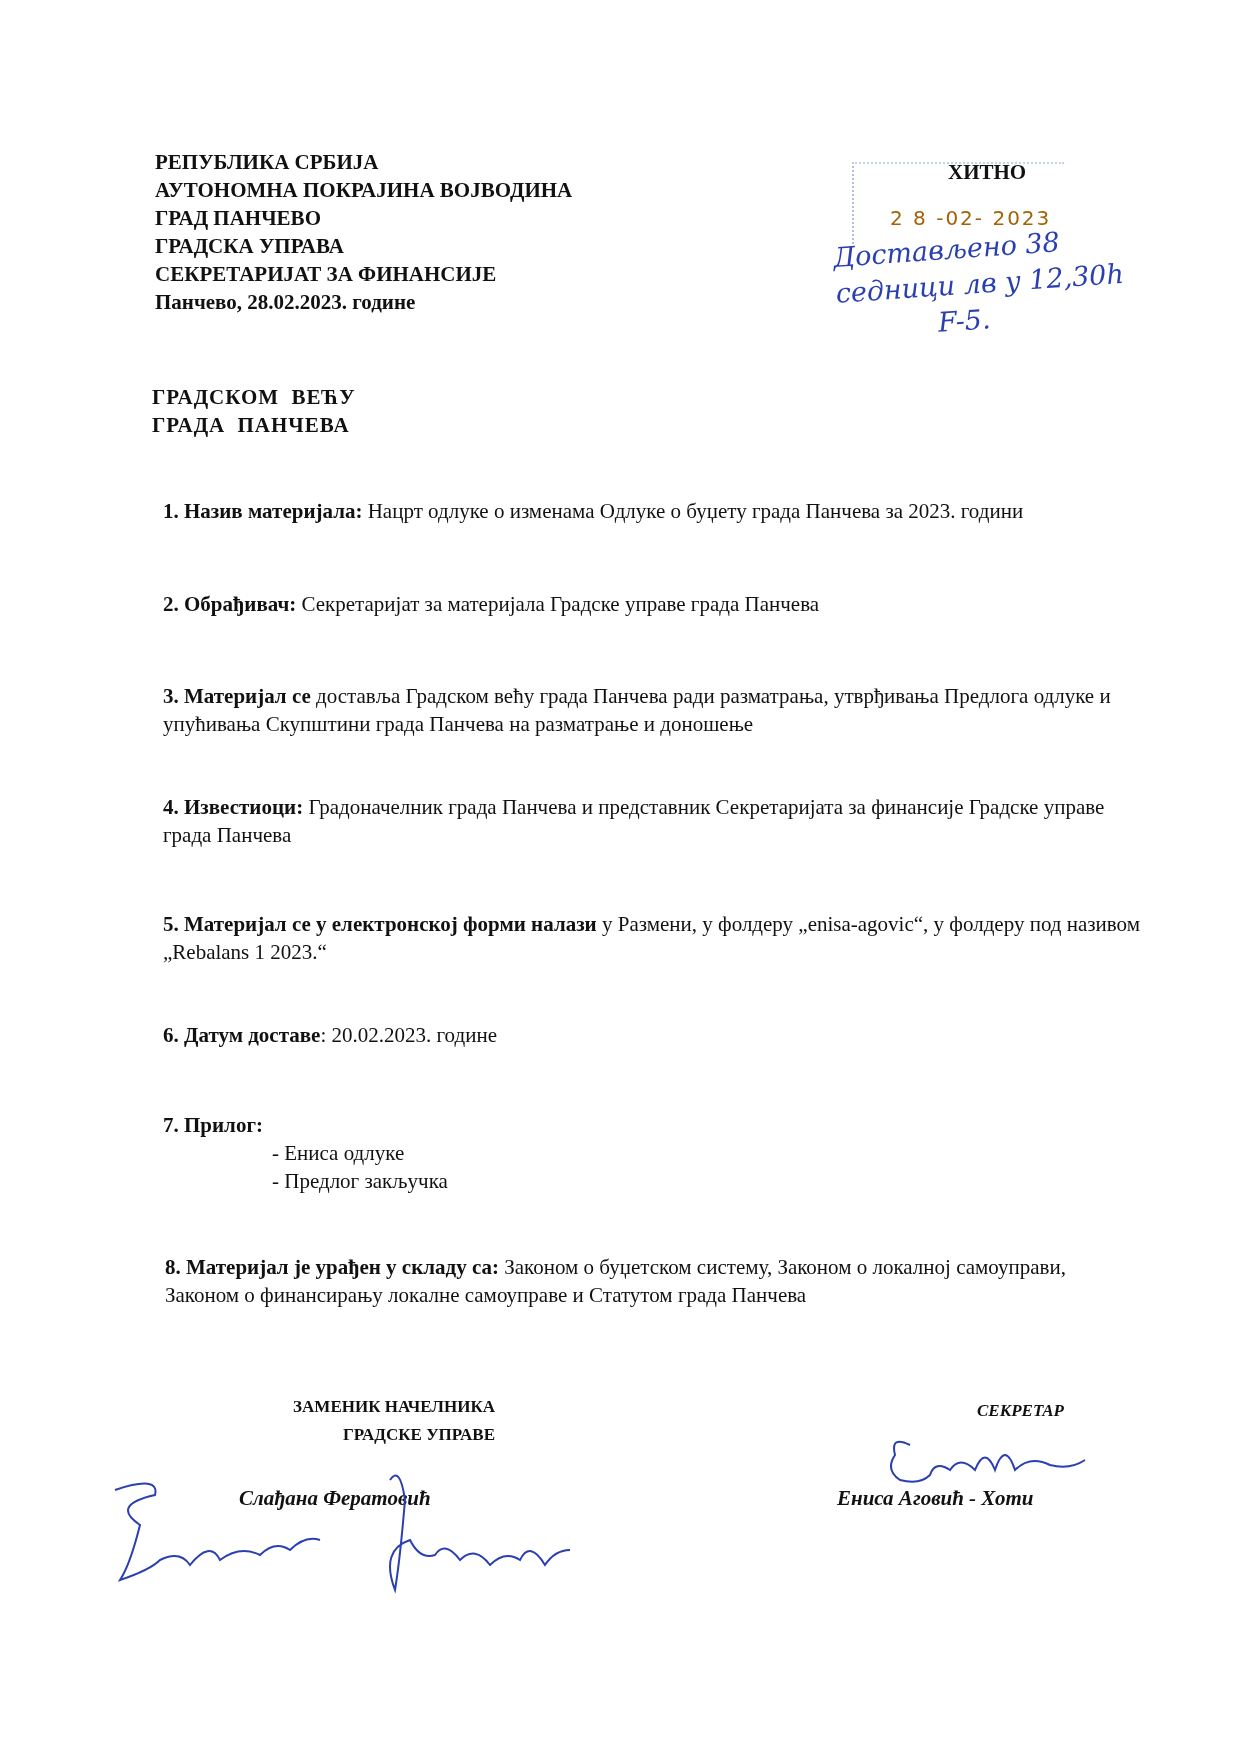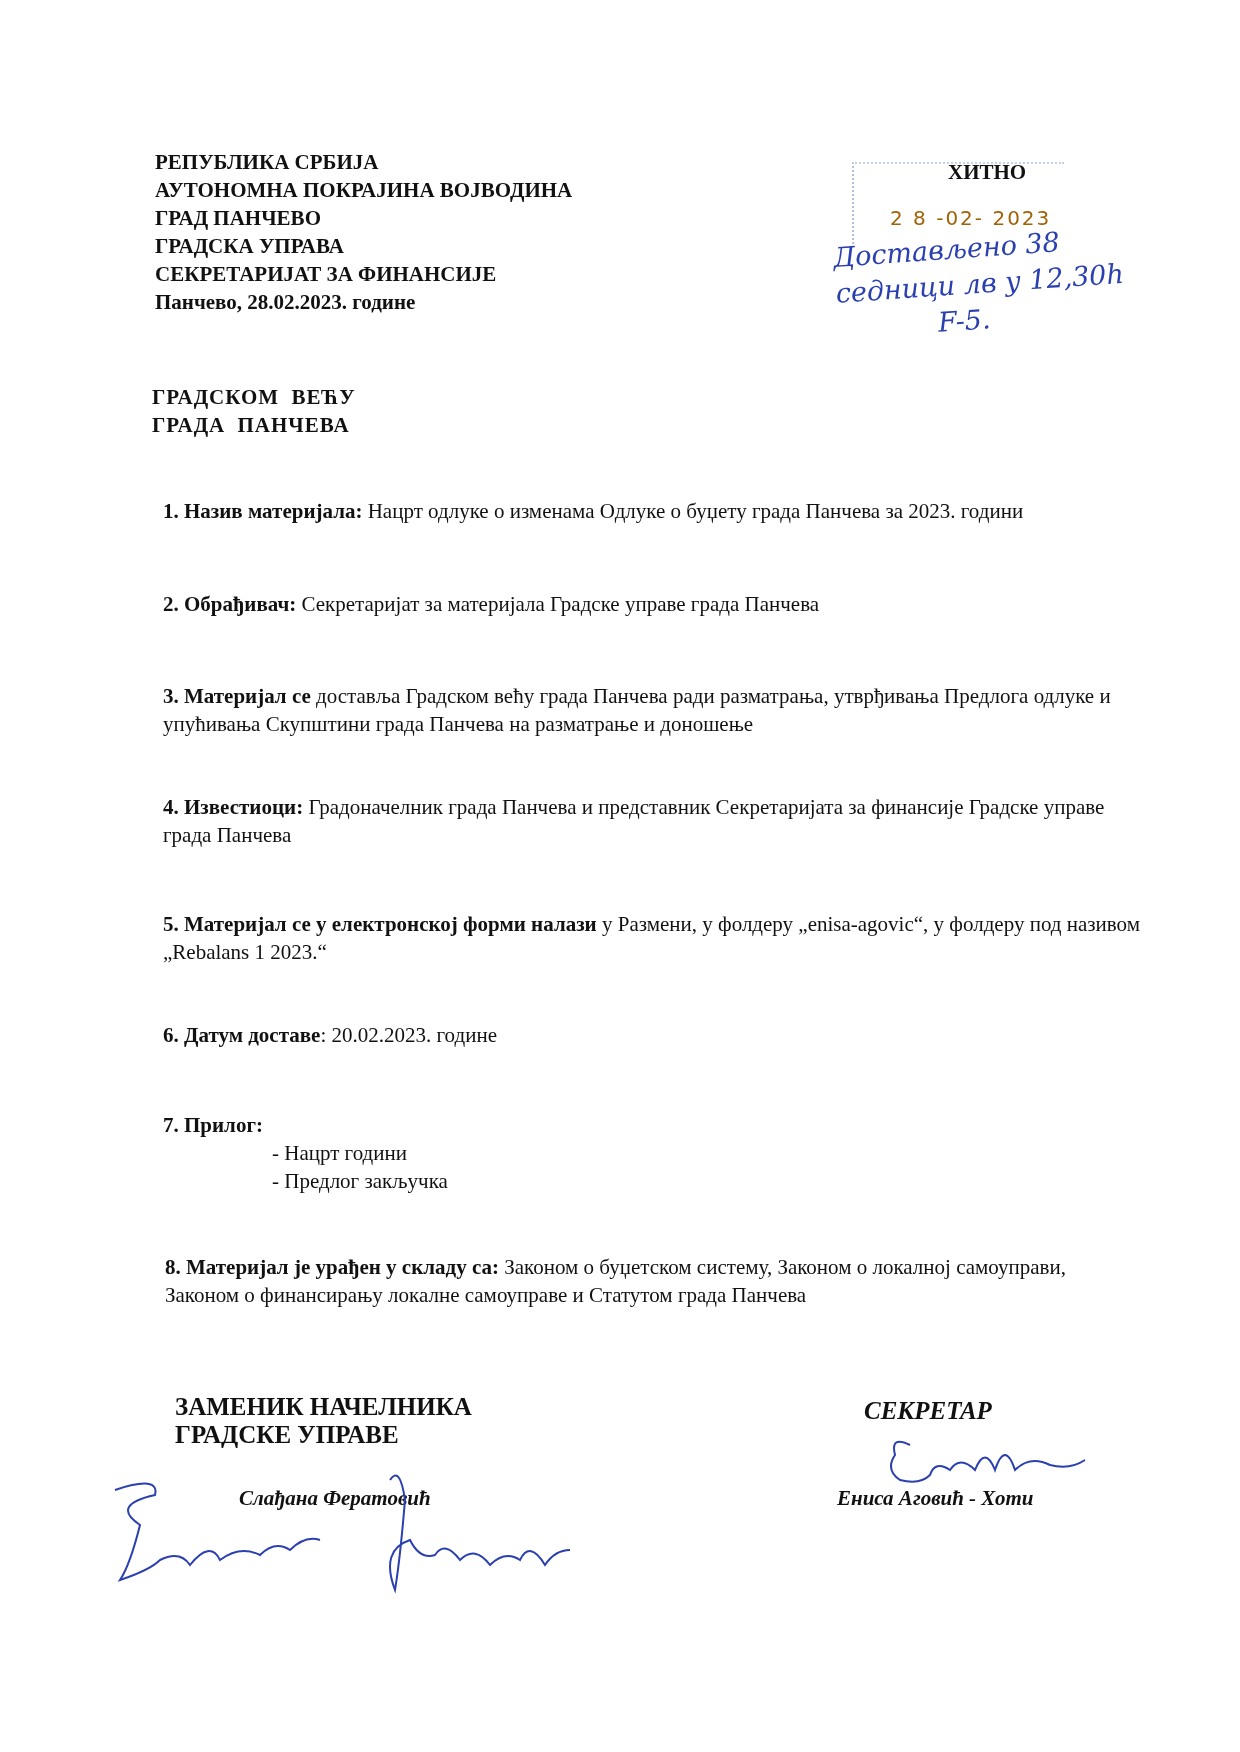--- a/index.html
+++ b/index.html
@@ -13,21 +13,21 @@
            border-left: 2px dotted #9fb3d6; border-top: 2px dotted #b8c7e3; opacity: .8; }
   .stamp-date { left: 890px; top: 206px; font-family: "DejaVu Sans", sans-serif;
                 font-size: 20px; color: #a16207; letter-spacing: 2px; }
   .hand { font-family: "DejaVu Serif", serif; font-style: italic; color: #2a3fb0;
           font-size: 27px; line-height: 36px; transform: rotate(-4deg); transform-origin: left top; }
   .recipient { left: 152px; top: 383px; font-weight: bold; font-size: 21px; line-height: 28px; }
   .recipient div { letter-spacing: 1px; word-spacing: 6px; }
   .item { left: 163px; width: 980px; font-size: 21px; line-height: 28px; }
   .item b { font-weight: bold; }
   .att { left: 272px; font-size: 21px; line-height: 28px; }
-  .sig-title { font-weight: bold; font-size: 25px; line-height: 28px; text-align: left; }
+  .sig-title { font-weight: bold; font-size: 17px; line-height: 28px; text-align: right; }
   .sig-name { font-weight: bold; font-style: italic; font-size: 21px; margin-left: 32px; }
   .scribble { position: absolute; }
 </style>
 </head>
 <body>
 
 <div class="abs header">
   <div>РЕПУБЛИКА СРБИЈА</div>
   <div>АУТОНОМНА ПОКРАЈИНА ВОЈВОДИНА</div>
   <div>ГРАД ПАНЧЕВО</div>
@@ -65,21 +65,21 @@
 <div class="abs item" style="top:910px;">
   <b>5. Материјал се у електронској форми налази</b><span> у Размени, у фолдеру „enisa-agovic“, у фолдеру под називом „Rebalans 1 2023.“</span>
 </div>
 <div class="abs item" style="top:1021px;">
   <b>6. Датум доставе</b><span>: 20.02.2023.  године</span>
 </div>
 <div class="abs item" style="top:1111px;">
   <b>7. Прилог:</b><span></span>
 </div>
 <div class="abs att" style="top:1139px;">
-  <div>-  Нацрт години</div>
+  <div>-  Ениса одлуке</div>
   <div>-  Предлог закључка</div>
 </div>
 <div class="abs item" style="top:1253px; left:165px;">
   <b>8. Материјал је урађен у складу са:</b><span>  Законом о буџетском систему, Законом о локалној самоуправи, Законом о финансирању локалне самоуправе  и  Статутом града Панчева</span>
 </div>
 
 <div class="abs sig-title" style="left:175px; top:1393px; width:320px;">
   <div>ЗАМЕНИК  НАЧЕЛНИКА</div>
   <div>ГРАДСКЕ  УПРАВЕ</div>
 </div>

